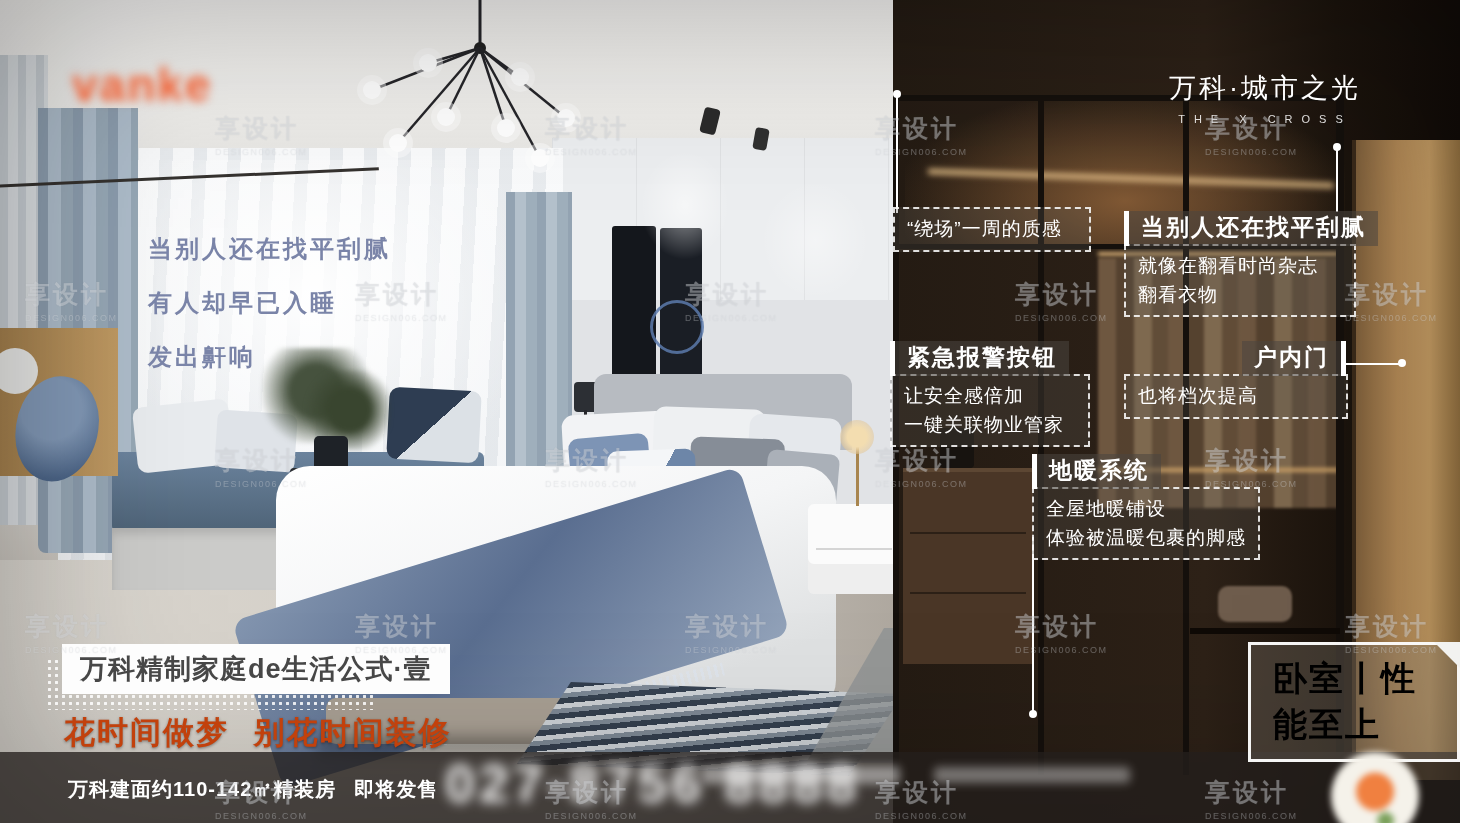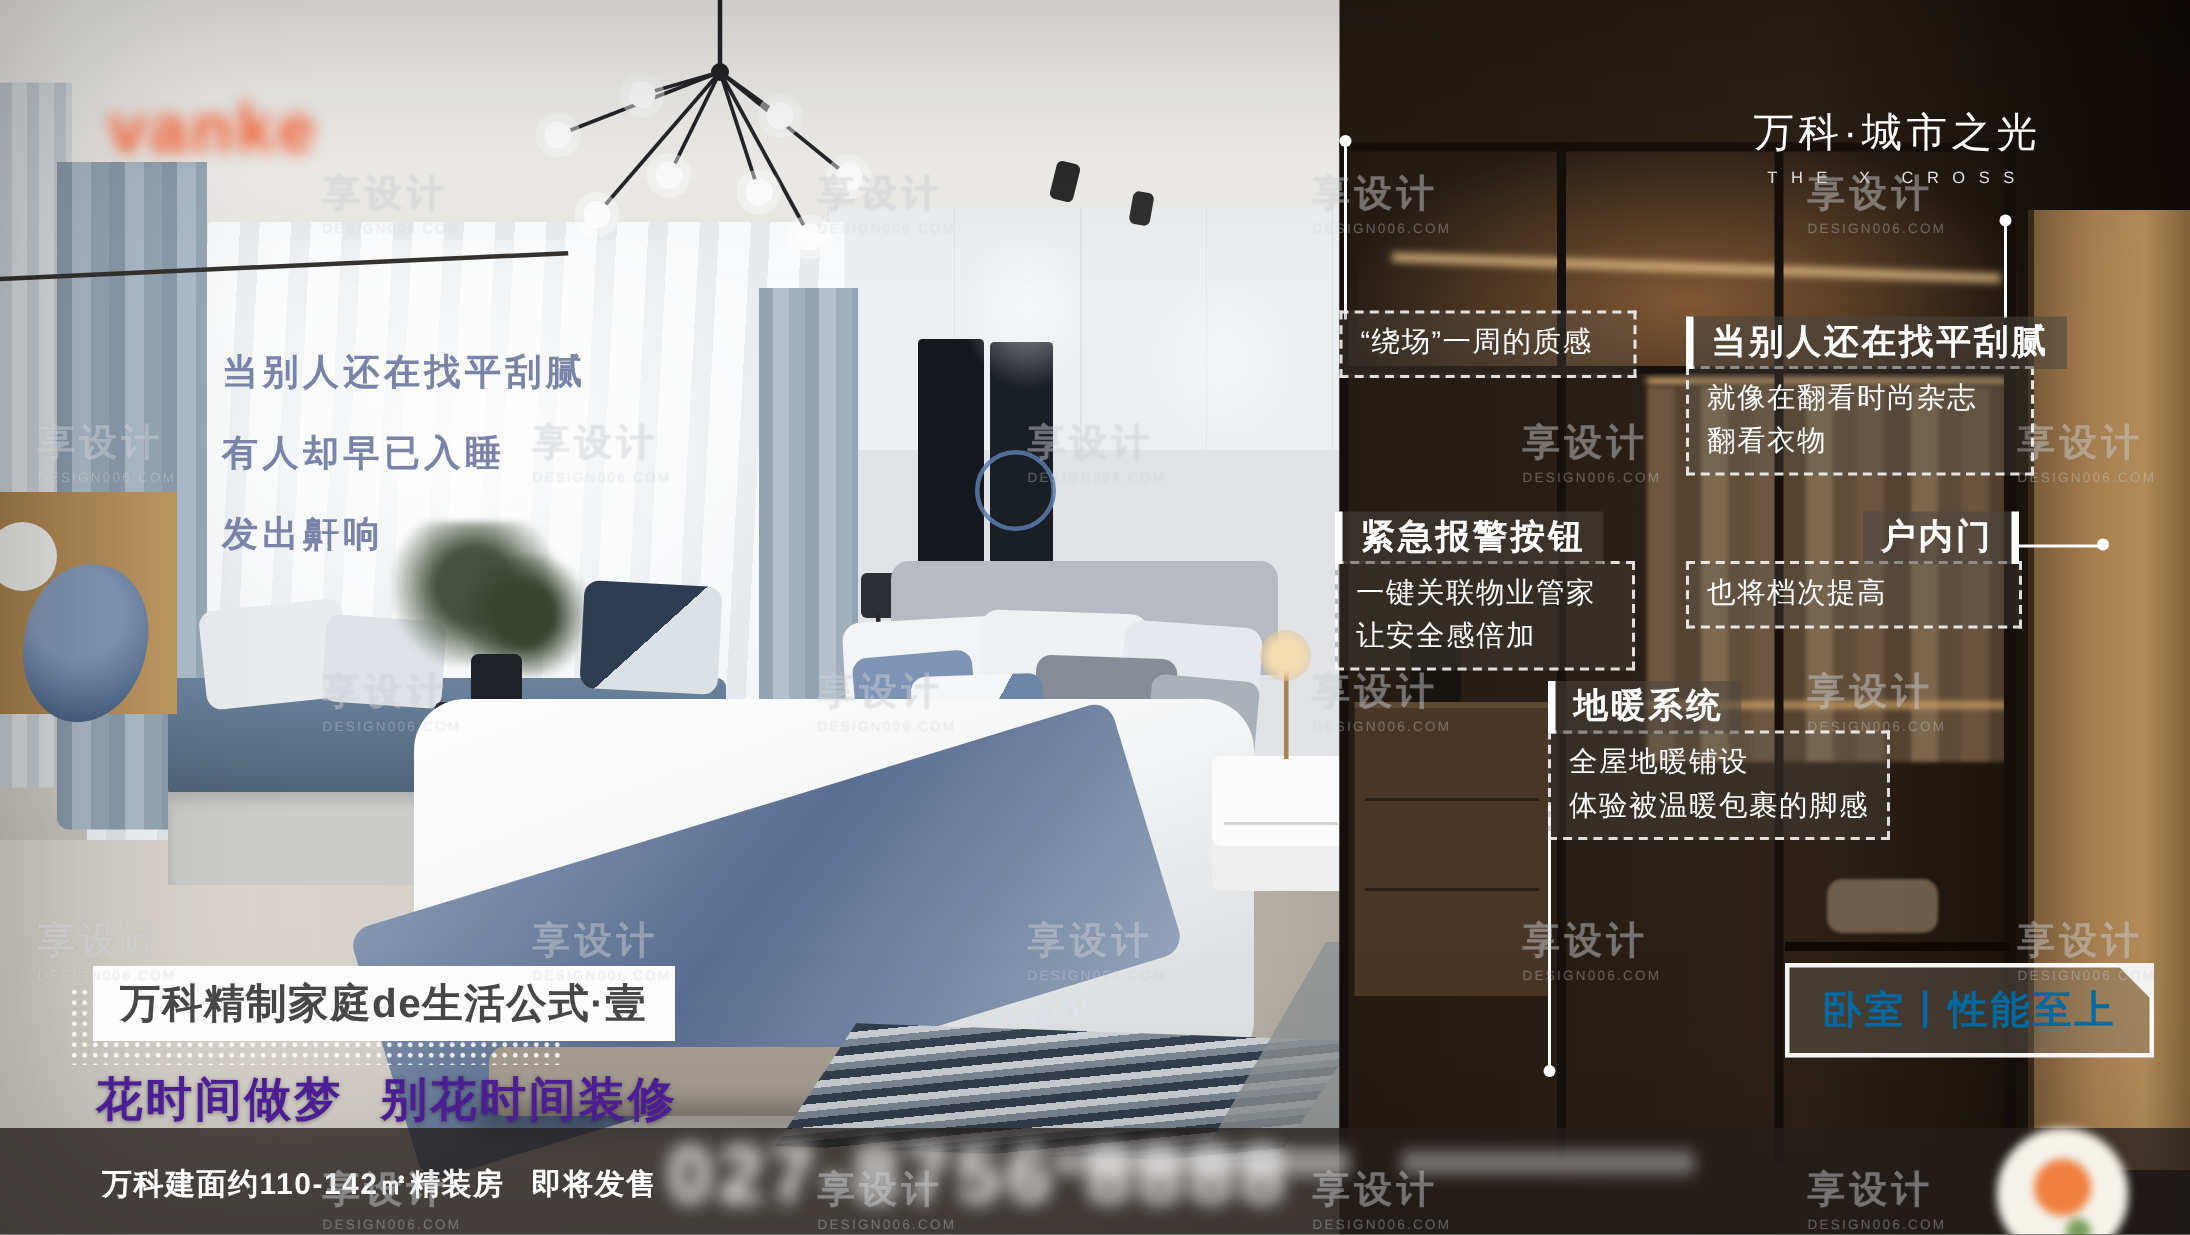--- a/index.html
+++ b/index.html
@@ -123,24 +123,24 @@
     font-size:23px;padding:1px 12px 3px;border-left:5px solid #fff;letter-spacing:2px;position:relative;z-index:2;}
   .co-title.rt{border-left:none;border-right:5px solid #fff;}
   .co-desc{border:2px dashed rgba(255,255,255,.85);background:rgba(95,90,82,.28);color:#fff;
     font-size:19px;padding:6px 12px;line-height:1.5;letter-spacing:1px;position:relative;z-index:1;}
   .co-line{background:#fff;position:absolute;}
   .co-dot{position:absolute;width:8px;height:8px;border-radius:50%;background:#fff;}
   .dots{left:46px;top:658px;width:330px;height:52px;opacity:.9;
     background-image:radial-gradient(rgba(255,255,255,.95) 1.4px,transparent 1.6px);background-size:7px 7px;}
   .formula-box{left:62px;top:644px;background:#fdfdfd;color:#474747;font-size:27px;font-weight:bold;
     padding:7px 18px;letter-spacing:1px;}
-  .tagline{left:64px;top:712px;color:#4c1d95;font-size:31px;font-weight:bold;letter-spacing:2px;
+  .tagline{left:64px;top:712px;color:#c2410c;font-size:31px;font-weight:bold;letter-spacing:2px;
     word-spacing:14px;text-shadow:0 1px 3px rgba(0,0,0,.4);}
-  .badge{left:1190px;top:642px;border:3px solid rgba(255,255,255,.95);background:rgba(130,120,110,.35);
-    color:#0369a1;font-size:26px;font-weight:bold;letter-spacing:2px;padding:11px 22px;}
+  .badge{left:1248px;top:642px;border:3px solid rgba(255,255,255,.95);background:rgba(130,120,110,.35);
+    color:#000000;font-size:34px;font-weight:bold;letter-spacing:2px;padding:11px 22px;}
   .badge-fold{position:absolute;right:-3px;top:-3px;width:0;height:0;
     border-top:26px solid #f2f2f0;border-left:26px solid transparent;}
   .foot-info{left:68px;top:776px;color:#fff;font-size:20px;letter-spacing:1px;font-weight:bold;}
   .foot-info .gap{margin-left:18px;}
   .foot-phone{left:445px;top:752px;color:#fff;font-size:54px;font-weight:bold;letter-spacing:4px;
     filter:blur(6px);opacity:.95;}
   .blurbar1{left:702px;top:766px;width:198px;height:18px;border-radius:4px;
     background:rgba(255,255,255,.45);filter:blur(5px);}
   .blurbar2{left:934px;top:767px;width:196px;height:16px;border-radius:4px;
     background:rgba(255,255,255,.38);filter:blur(5px);}
@@ -301,22 +301,22 @@
       <div class="co-title">当别人还在找平刮腻</div>
       <div class="co-desc" style="width:204px;margin-top:-2px;">
         <div>就像在翻看时尚杂志</div>
         <div>翻看衣物</div>
       </div>
     </div>
 
     <div class="abs" style="left:890px;top:341px;">
       <div class="co-title">紧急报警按钮</div>
       <div class="co-desc" style="width:172px;margin-top:-2px;">
+        <div>让安全感倍加</div>
         <div>一键关联物业管家</div>
-        <div>让安全感倍加</div>
       </div>
     </div>
 
     <div class="co-line abs" style="left:1345px;top:363px;width:56px;height:2px;"></div>
     <div class="co-dot" style="left:1398px;top:359px;"></div>
     <div class="abs" style="left:1124px;top:341px;width:222px;text-align:right;">
       <div class="co-title rt">户内门</div>
       <div class="co-desc" style="width:196px;margin-top:-2px;text-align:left;">
         <div>也将档次提高</div>
       </div>

